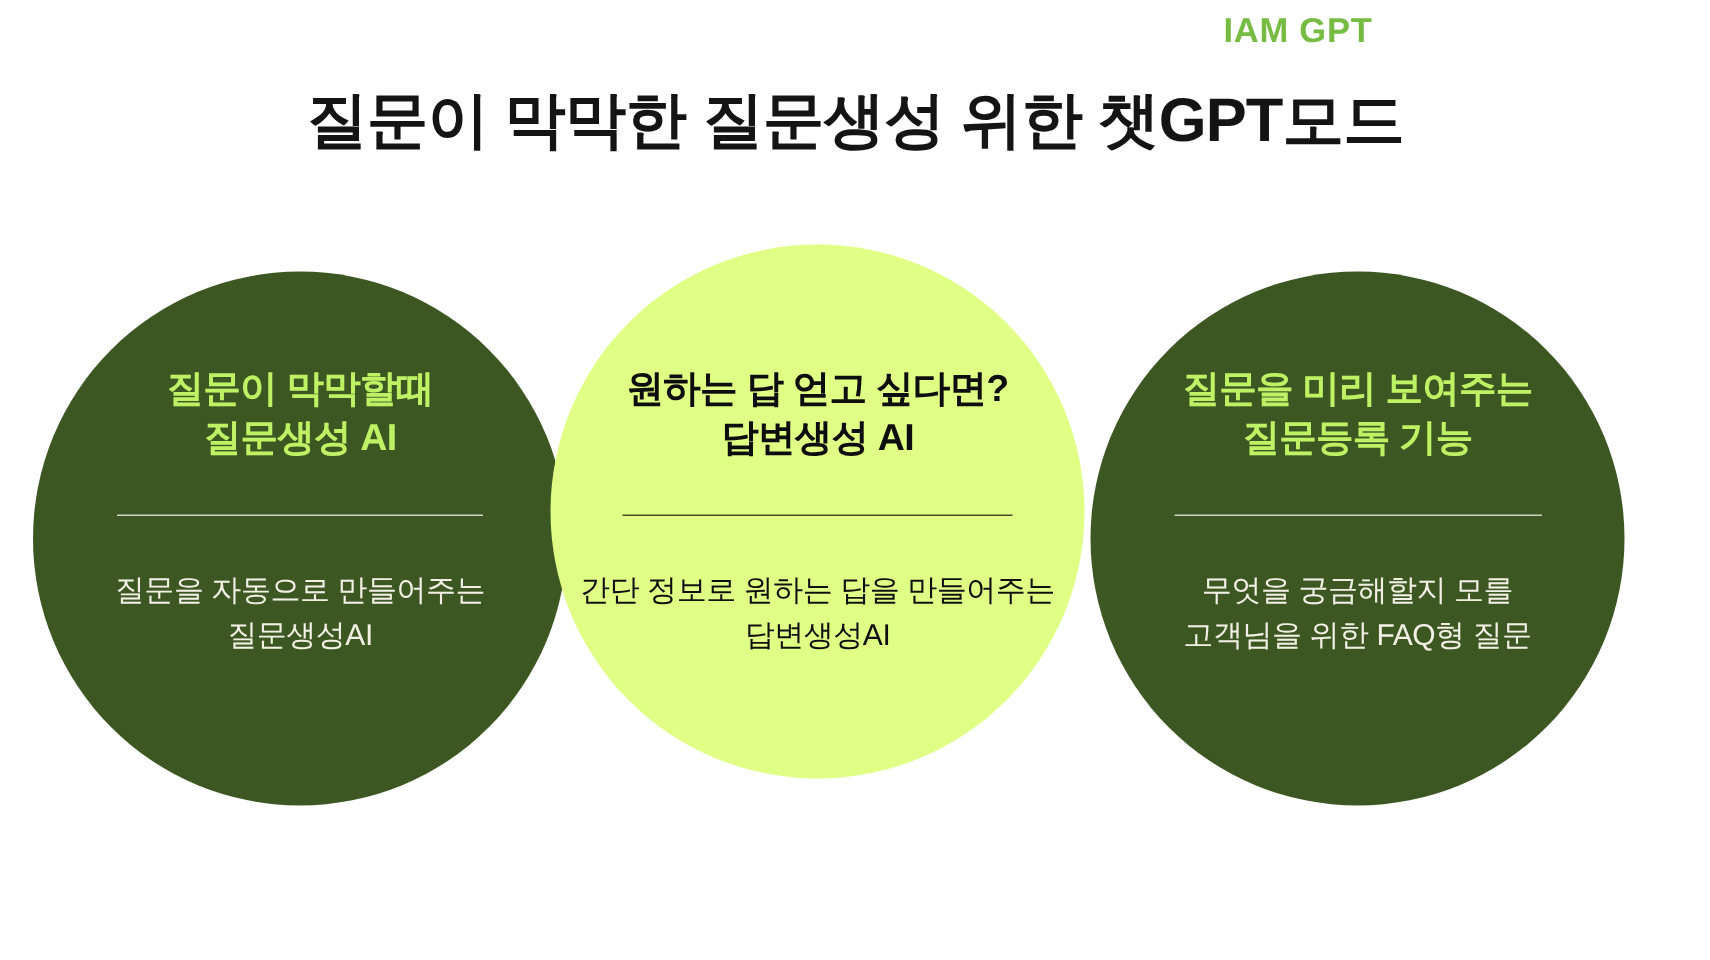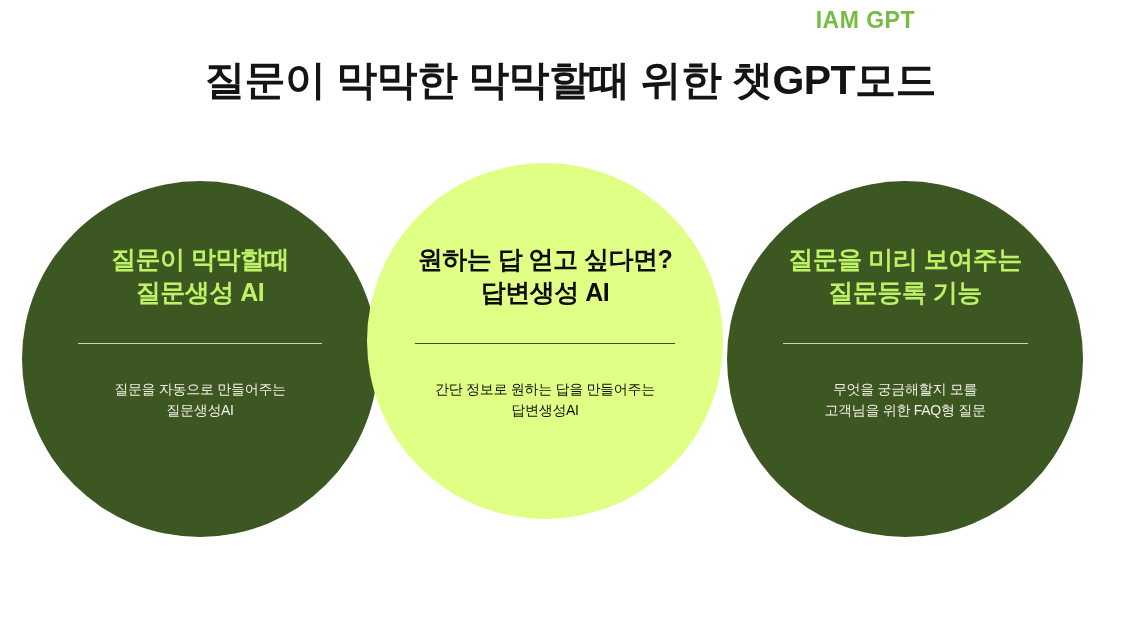--- a/index.html
+++ b/index.html
@@ -96,21 +96,21 @@
 
   .divider {
     height: 1px;
     margin: 0 auto;
     border: 0;
   }
   .dark .divider  { background: #cfd2c2; }
   .light .divider { background: #4a4a2a; }
 
   .circle-body {
-    font-size: 14px;
+    font-size: 20px;
     line-height: 1.5;
     letter-spacing: -0.3px;
     white-space: pre-line;
   }
   .dark .circle-body  { color: #f2efe4; }
   .light .circle-body { color: #0f0f0f; }
 
   
   #circle-left .circle-inner   { padding-top: 62px; }
   #circle-center .circle-inner { padding-top: 80px; }
@@ -124,21 +124,21 @@
   #circle-center .circle-body { margin-top: 35px; }
   #circle-right .circle-body  { margin-top: 35px; }
 </style>
 </head>
 <body>
 
 <div id="slide">
 
   <div id="brand-logo">IAM GPT</div>
 
-  <h1 id="page-title">질문이 막막한 막막할때 위한 챗GPT모드</h1>
+  <h1 id="page-title">질문이 막막한 질문생성 위한 챗GPT모드</h1>
 
   <div id="circles">
 
     <div class="circle dark" id="circle-left">
       <div class="circle-inner">
         <div class="circle-heading">질문이 막막할때
 질문생성 AI</div>
         <hr class="divider">
         <div class="circle-body">질문을 자동으로 만들어주는
 질문생성AI</div>

